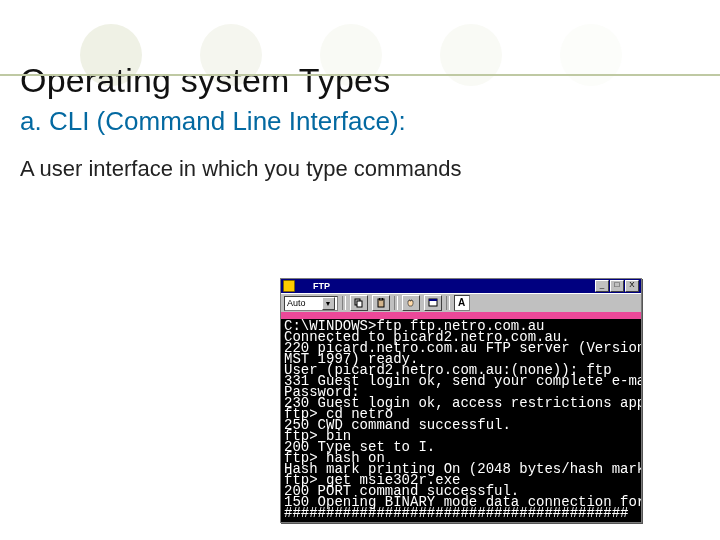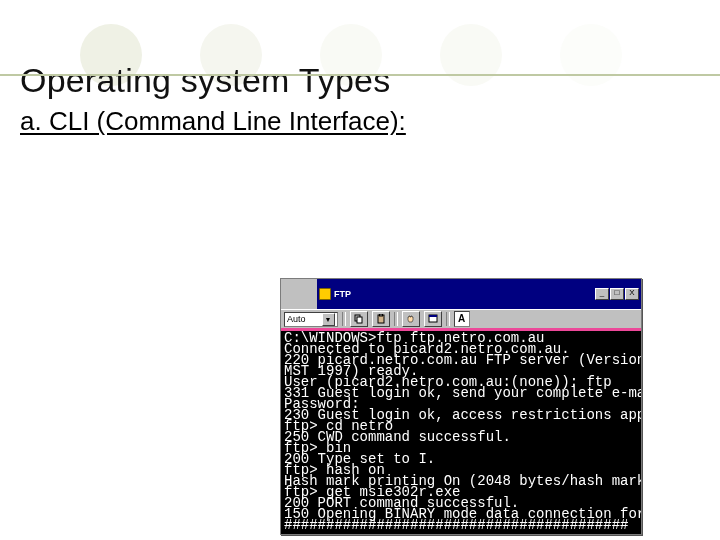--- a/index.html
+++ b/index.html
@@ -46,22 +46,21 @@
     width: 720px;
     height: 2px;
     background: #bfc9a3;
   }
 
   .subhead {
     position: absolute;
     left: 20px;
     top: 106px;
     font-size: 26px;
-    color: #000000;
-    text-decoration: underline;
+    color: #0369a1;
     text-underline-offset: 3px;
   }
 
   .body-text {
     position: absolute;
     left: 20px;
     top: 154px;
     width: 640px;
     font-size: 22px;
     color: #222;
@@ -78,28 +77,27 @@
     left: 280px;
     top: 278px;
     width: 360px;
     border: 1px solid #7c7c7c;
     background: #c0c0c0;
     font-family: "MS Sans Serif", Tahoma, Arial, sans-serif;
     font-size: 10px;
     box-shadow: 1px 1px 0 #555;
   }
   .ftp-titlebar {
-    height: 30px;
+    height: 14px;
     background: linear-gradient(#000080, #000080);
     color: #fff;
     display: flex;
     align-items: center;
     padding: 0 2px;
-    gap: 3px;
-    margin-left: 36px;
+    gap: 18px;
   }
   .ftp-titlebar .tb-icon {
     width: 10px; height: 10px;
     background: #ffcc00;
     border: 1px solid #806600;
     border-radius: 1px;
   }
   .ftp-title-text {
     font-size: 9px;
     font-weight: bold;
@@ -119,21 +117,21 @@
     line-height: 8px;
     text-align: center;
     color: #000;
     font-family: Arial, sans-serif;
   }
 
   .ftp-toolbar {
     height: 18px;
     background: #c0c0c0;
     border-top: 1px solid #fff;
-    border-bottom: 3px solid #ec4899;
+    border-bottom: 7px solid #ec4899;
     display: flex;
     align-items: center;
     gap: 4px;
     padding: 0 3px;
   }
   .tb-dropdown {
     display: flex;
     align-items: center;
     border: 1px solid #808080;
     border-top-color: #404040;
@@ -196,20 +194,21 @@
   <div class="circle c4"></div>
   <div class="circle c5"></div>
 </div>
 
 <div class="slide-title">Operating system Types</div>
 <div class="title-underline"></div>
 
 <div class="subhead">a. CLI (Command Line Interface):</div>
 
 <div class="body-text">
+  <span>A user interface in which you type commands</span>
 </div>
 
 <div class="ftp-window">
   <div class="ftp-titlebar">
     <div class="tb-icon"></div>
     <span class="ftp-title-text">FTP</span>
     <div class="ftp-cap-buttons">
       <div class="cap-btn">_</div>
       <div class="cap-btn">□</div>
       <div class="cap-btn">X</div>

